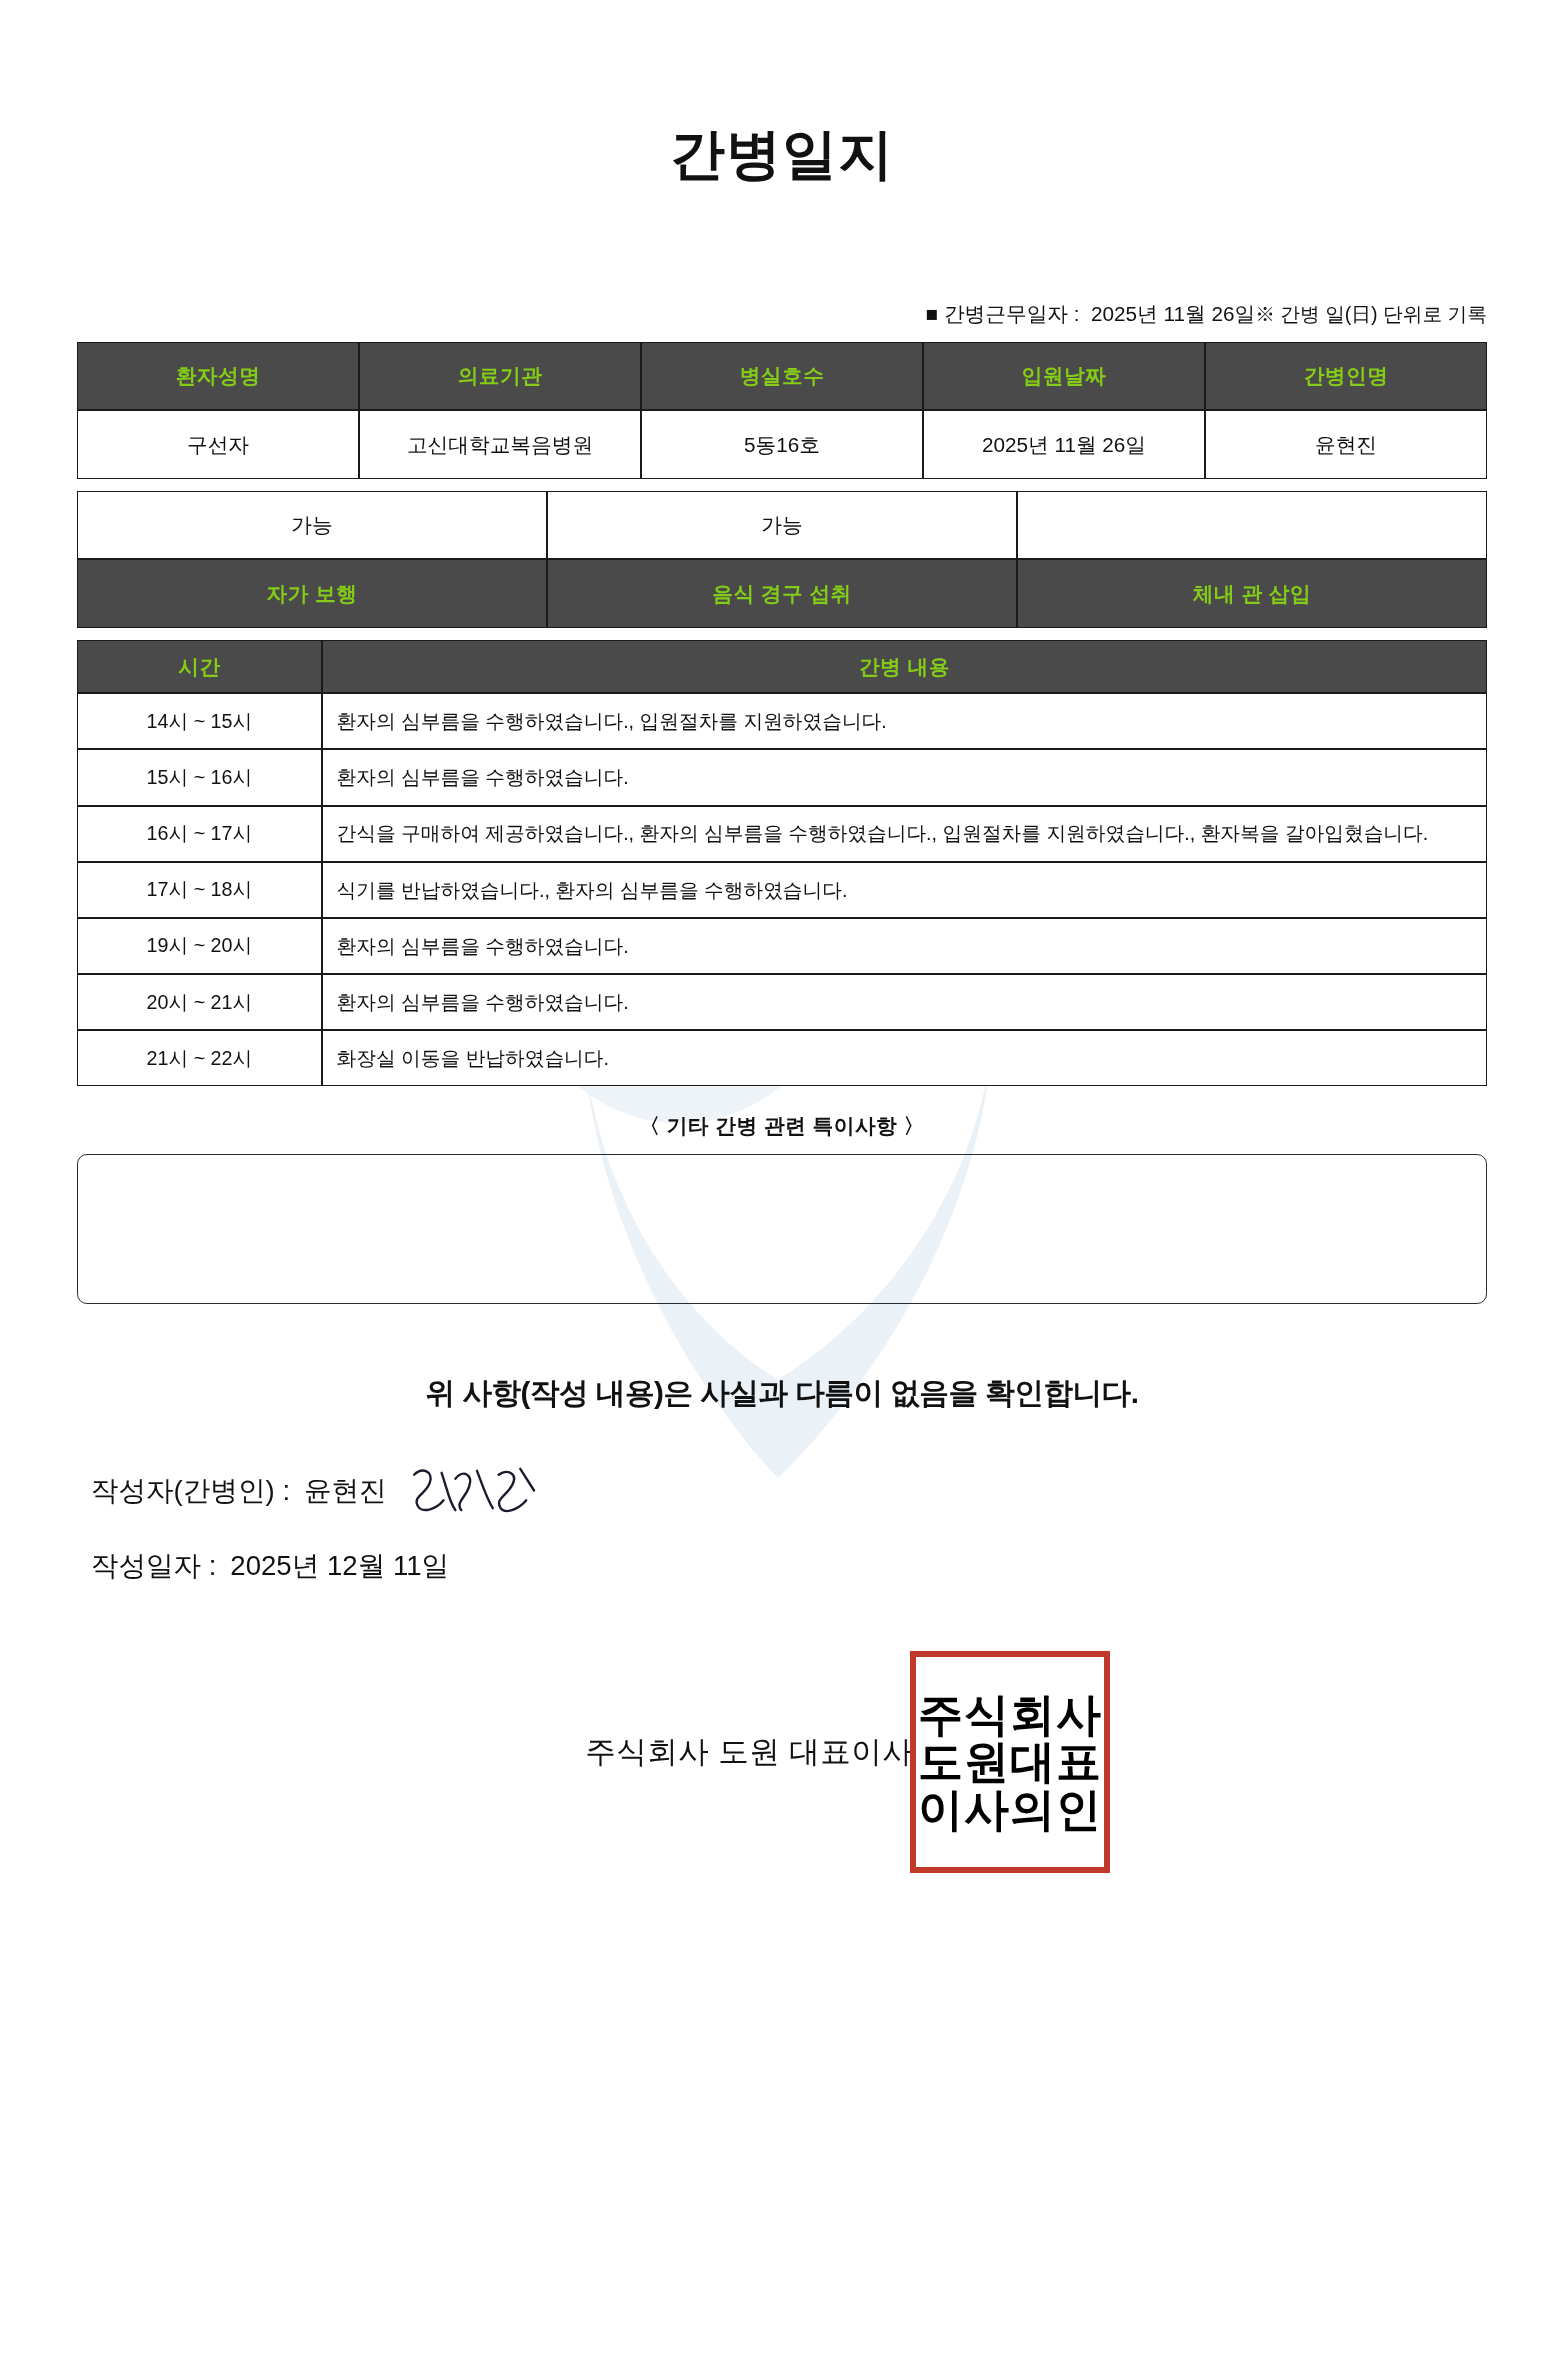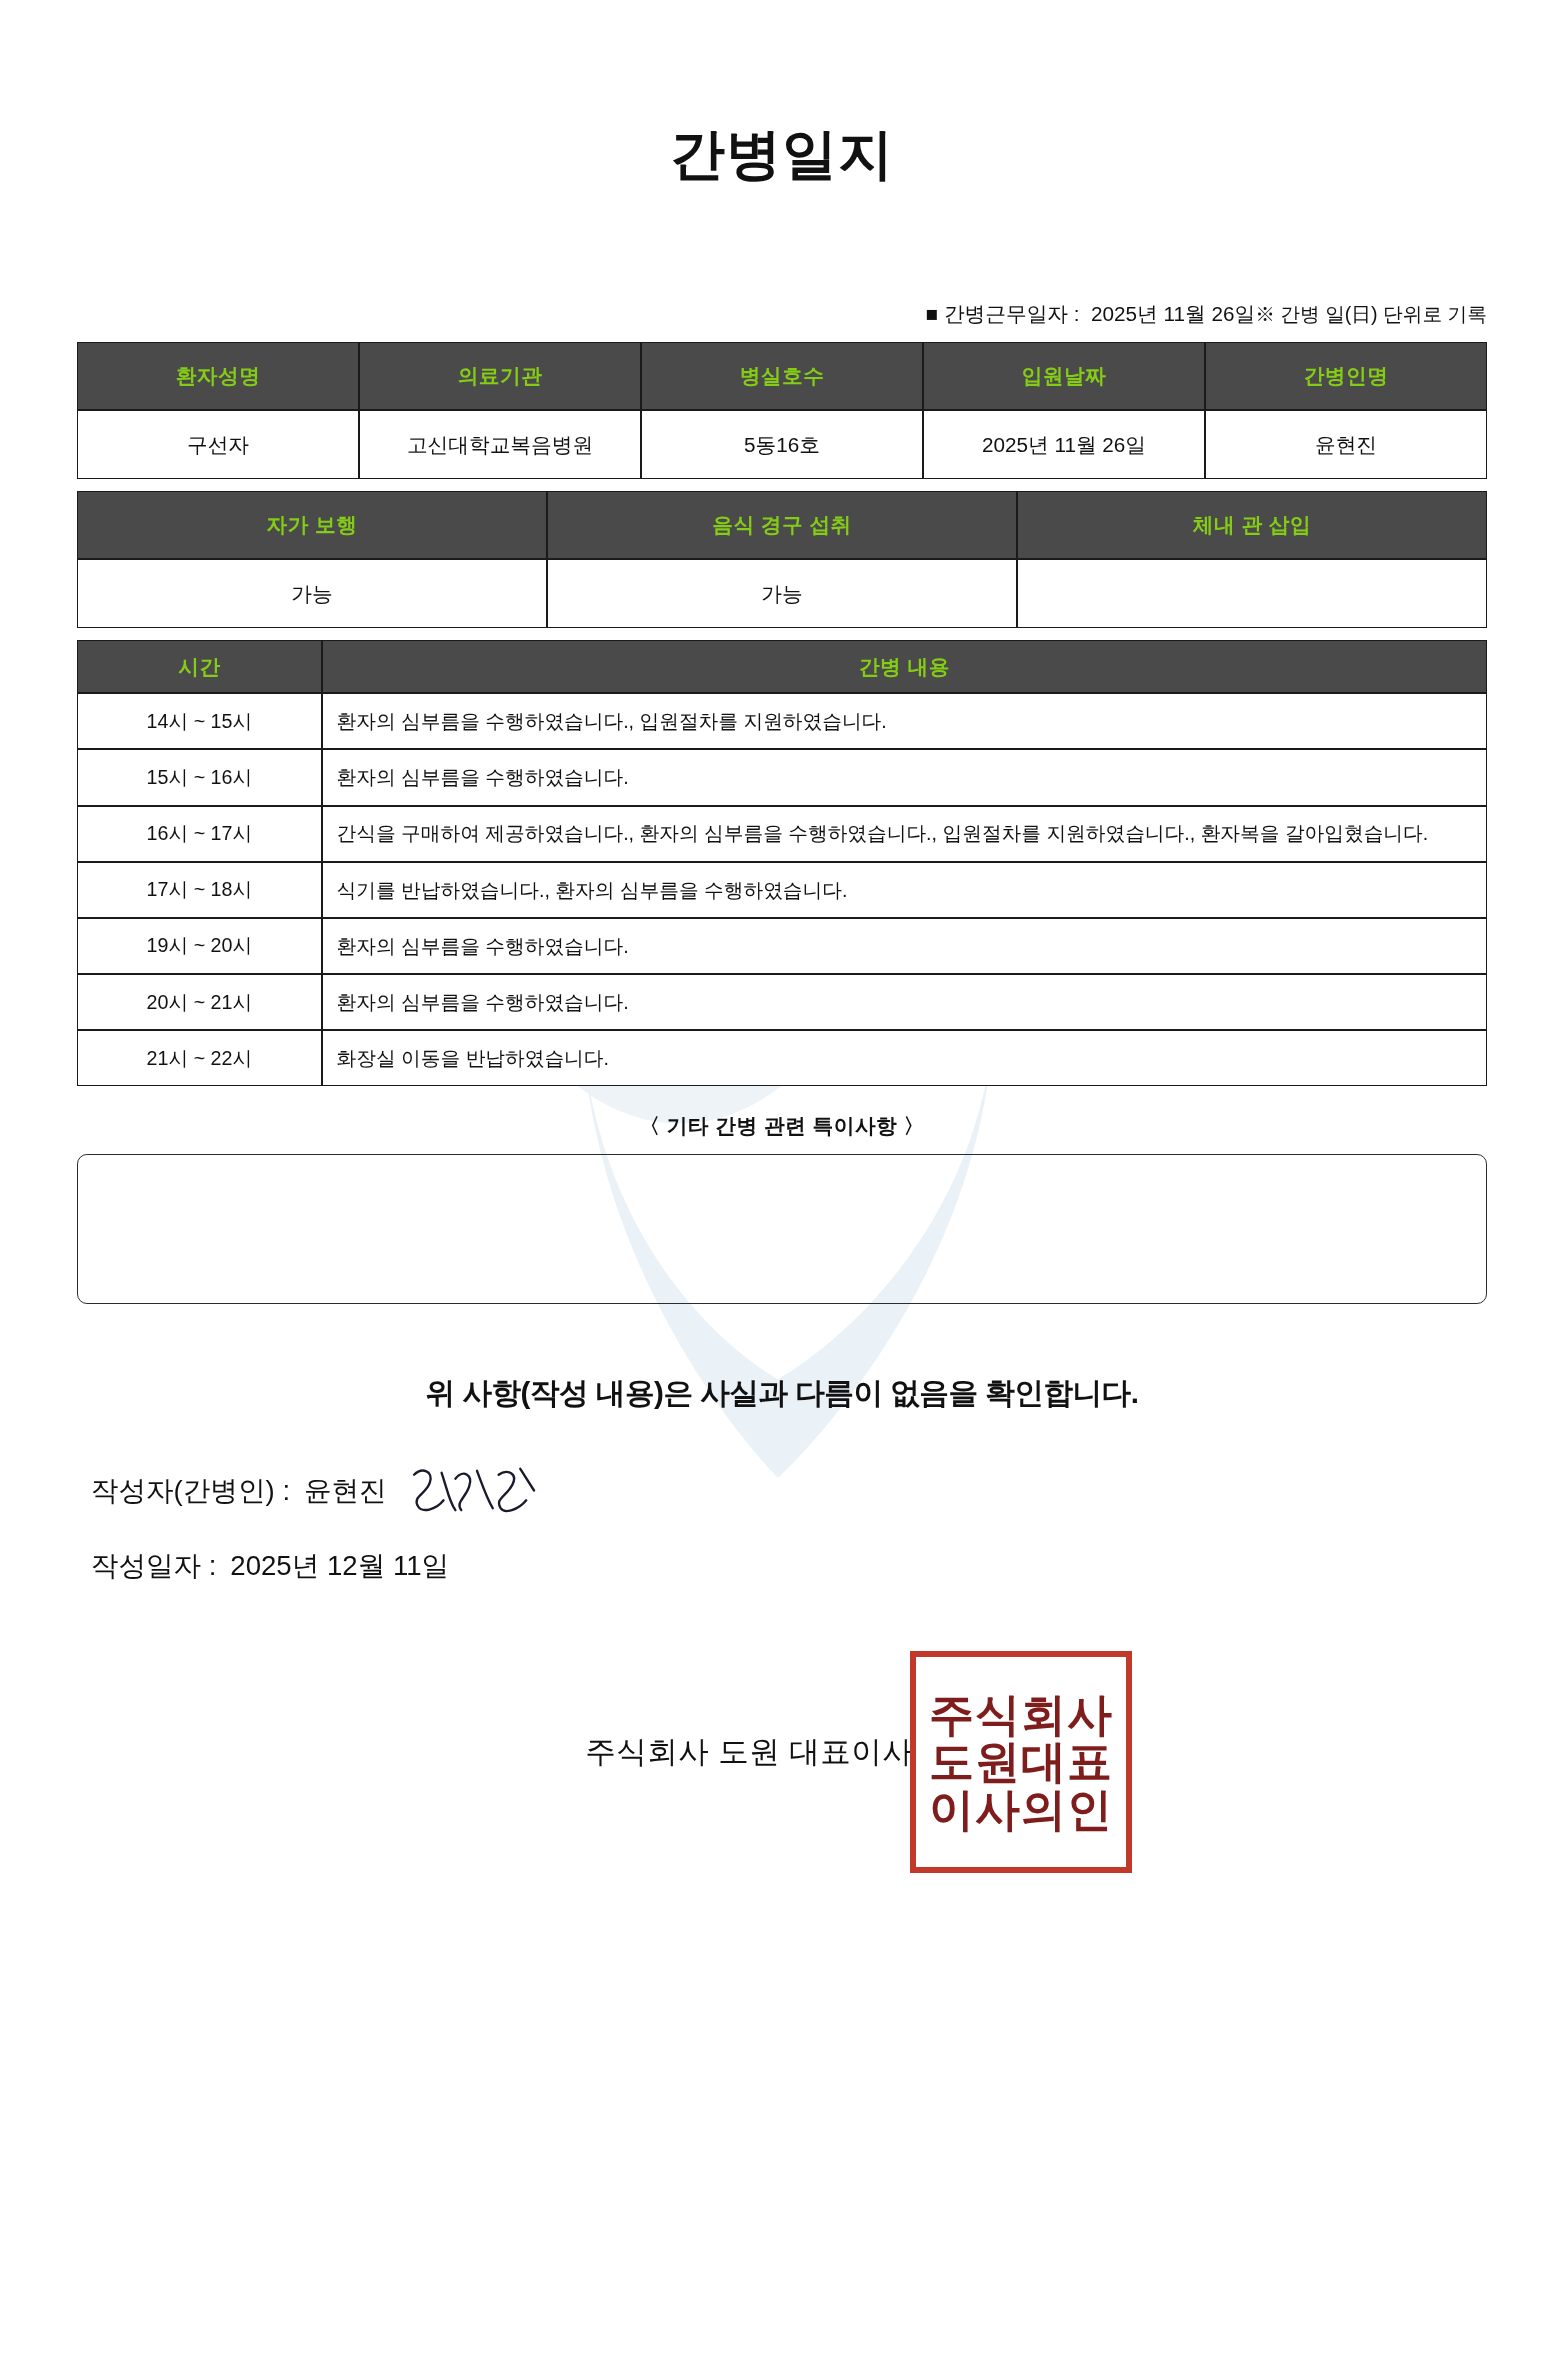--- a/index.html
+++ b/index.html
@@ -158,24 +158,24 @@
     left: 50%;
     transform: translate(-60%, 0);
     top: 91px;
     white-space: nowrap;
   }
   .stamp {
     position: absolute;
     left: 50%;
     margin-left: 128px;
     top: 9.9px;
-    width: 222px;
+    width: 200px;
     height: 222px;
     border: 6.9px solid #c0392b;
-    color: #7f1d1d;
+    color: #000000;
     box-sizing: border-box;
     display: flex;
     flex-direction: column;
     justify-content: center;
     align-items: center;
     font-weight: bold;
     line-height: 1.05;
     letter-spacing: 1px;
   }
   .stamp span {
@@ -223,28 +223,28 @@
       <td>윤현진</td>
     </tr>
   </tbody>
     </table>
 
   <div class="tbl-gap"></div>
 
   <table class="grid t2">
     <tbody>
         <tr>
+      <td>가능</td>
+      <td>가능</td>
+      <td class="empty-cell"></td>
+    </tr>
+    <tr>
       <th>자가 보행</th>
       <th>음식 경구 섭취</th>
       <th>체내 관 삽입</th>
-    </tr>
-    <tr>
-      <td>가능</td>
-      <td>가능</td>
-      <td class="empty-cell"></td>
     </tr>
   </tbody>
     </table>
 
   <div class="tbl-gap"></div>
 
   <table class="grid t3">
     <tbody>
         <tr>
       <th class="time-head">시간</th>

